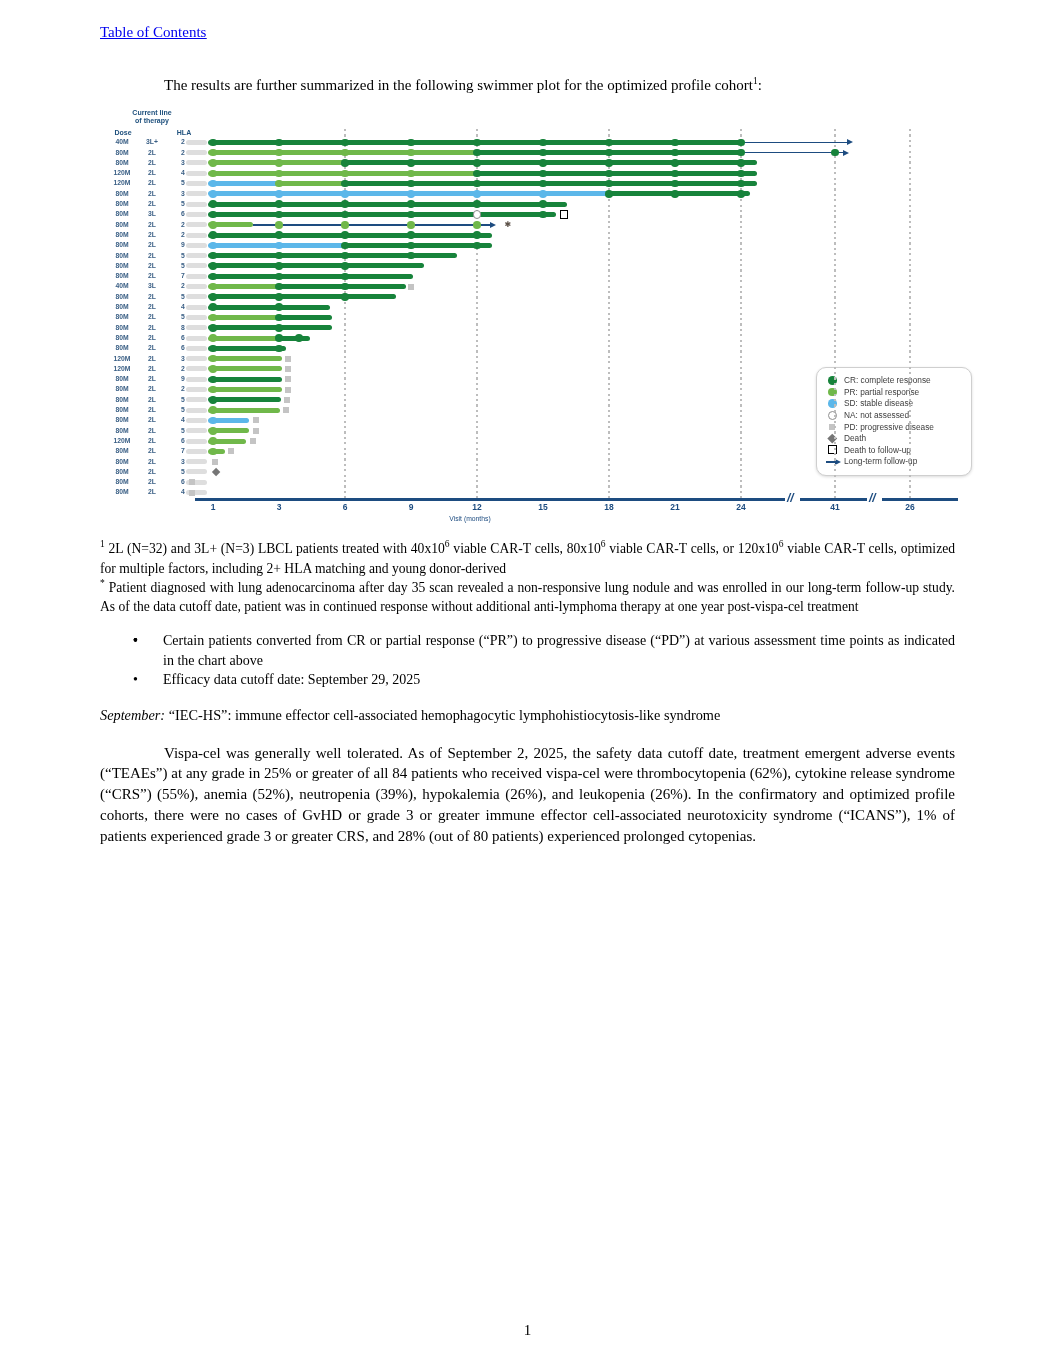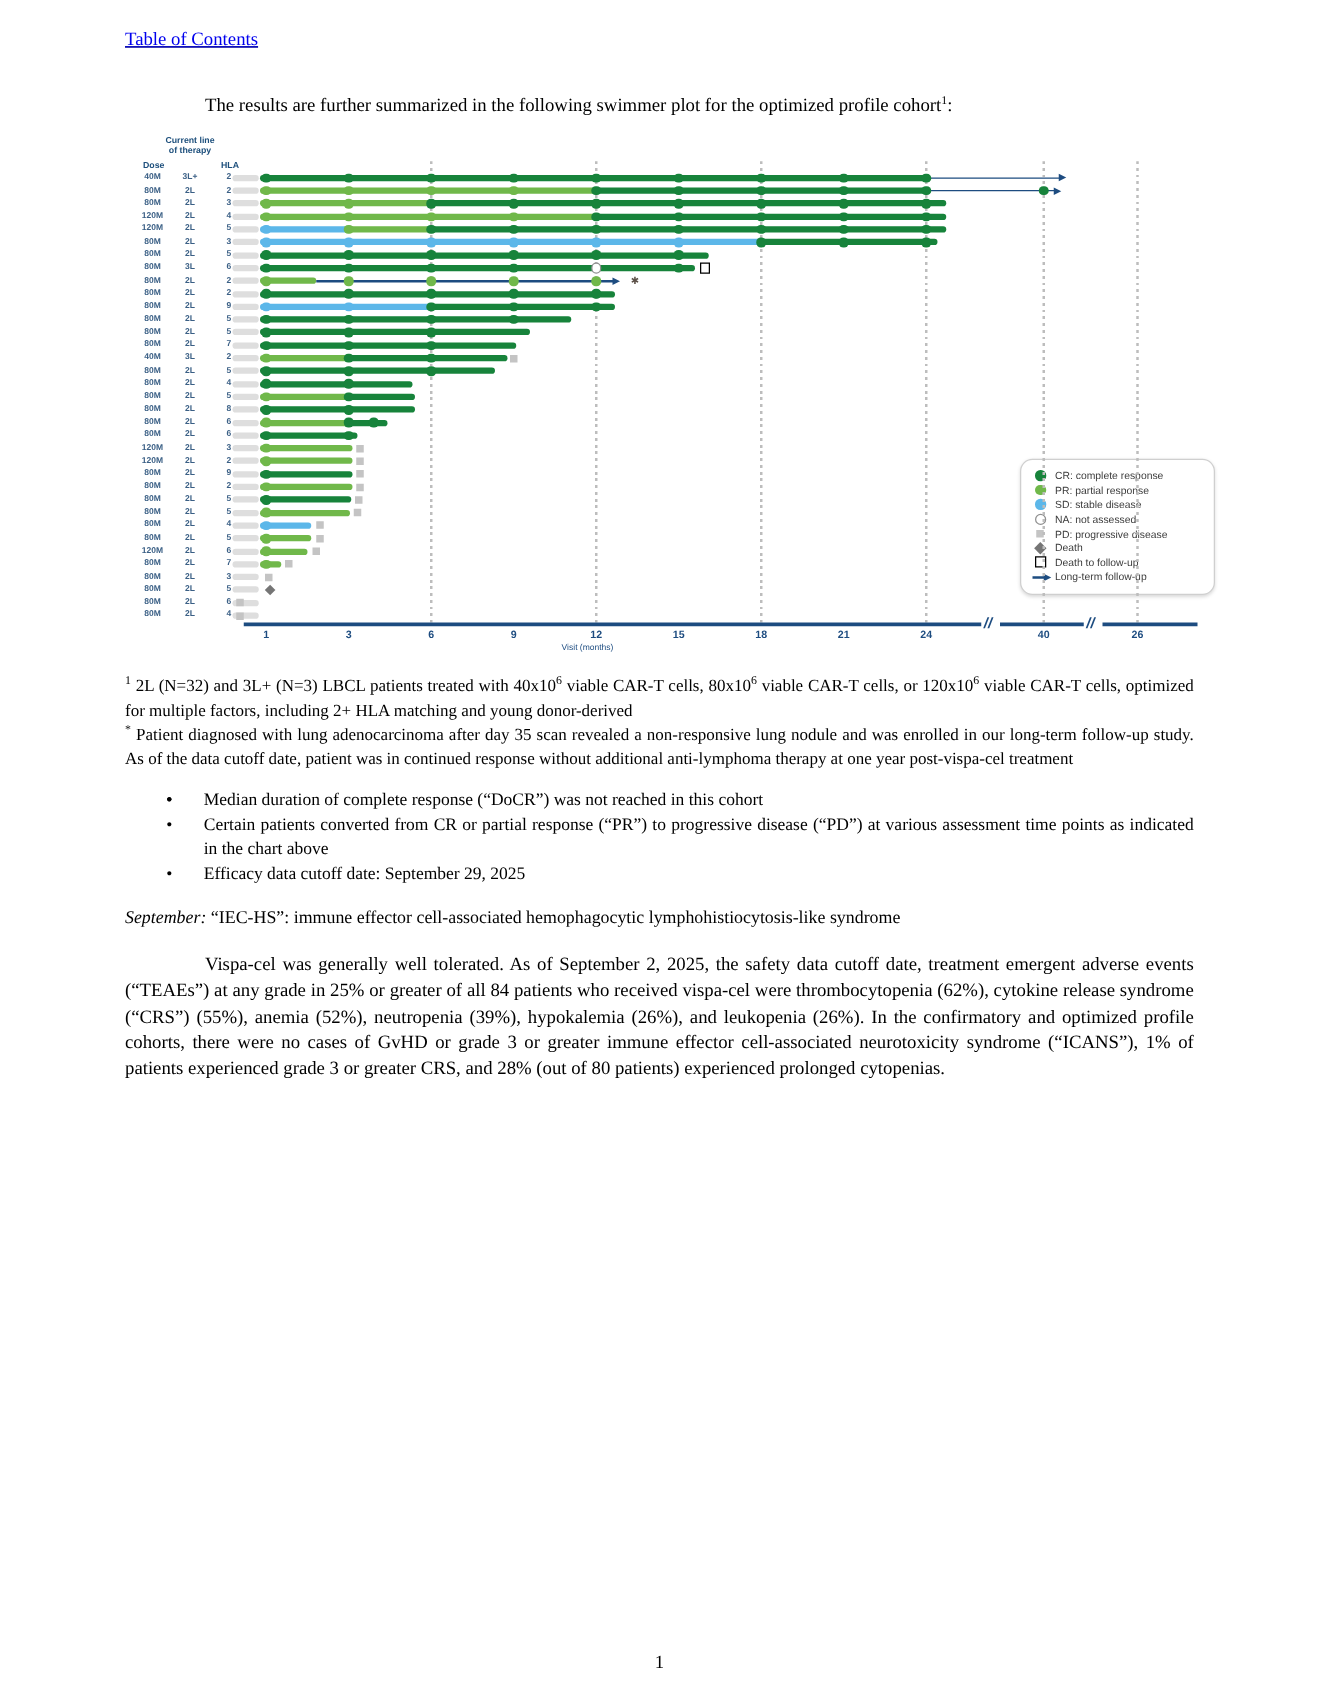--- a/index.html
+++ b/index.html
@@ -519,33 +519,33 @@
     <div class="brk" style="left: 769px;">//</div>
     <div class="tick" style="left: 103px;">1</div>
     <div class="tick" style="left: 169px;">3</div>
     <div class="tick" style="left: 235px;">6</div>
     <div class="tick" style="left: 301px;">9</div>
     <div class="tick" style="left: 367px;">12</div>
     <div class="tick" style="left: 433px;">15</div>
     <div class="tick" style="left: 499px;">18</div>
     <div class="tick" style="left: 565px;">21</div>
     <div class="tick" style="left: 631px;">24</div>
-    <div class="tick" style="left: 724.996px;">40</div>
+    <div class="tick" style="left: 724.996px;">41</div>
     <div class="tick" style="left: 800px;">26</div>
     <div class="axtitle" style="left: 310px;">Visit (months)</div>
   </div>
 
 <p class="fns"><sup>1</sup><span> 2L (N=32) and 3L+ (N=3) LBCL patients treated with 40x10</span><sup>6</sup><span> viable CAR-T cells, 80x10</span><sup>6</sup><span> viable CAR-T cells, or 120x10</span><sup>6</sup><span> viable CAR-T cells, optimized for multiple factors, including 2+ HLA matching and young donor-derived</span><br>
 <sup>*</sup><span> Patient diagnosed with lung adenocarcinoma after day 35 scan revealed a non-responsive lung nodule and was enrolled in our long-term follow-up study. As of the data cutoff date, patient was in continued response without additional anti-lymphoma therapy at one year post-vispa-cel treatment</span></p>
 
 <div class="addl">
   <ul id="bullets">
       <li><span class="dot">•</span></li>
       <li><span class="dot">•</span></li>
-      <li><span class="dot">•</span><span>Median duration of complete response (“DoCR”) was not reached in this cohort</span></li>
+      <li><span class="dot">•</span></li>
       <li><span class="dot">•</span><span>Certain patients converted from CR or partial response (“PR”) to progressive disease (“PD”) at various assessment time points as indicated in the chart above</span></li>
       <li><span class="dot">•</span><span>Efficacy data cutoff date: September 29, 2025</span></li>
     </ul>
 </div>
 
 <p class="defn"><span class="lab">September:</span><span> “IEC-HS”: immune effector cell-associated hemophagocytic lymphohistiocytosis-like syndrome</span></p>
 
 <p class="para">Vispa-cel was generally well tolerated. As of September 2, 2025, the safety data cutoff date, treatment emergent adverse events (“TEAEs”) at any grade in 25% or greater of all 84 patients who received vispa-cel were thrombocytopenia (62%), cytokine release syndrome (“CRS”) (55%), anemia (52%), neutropenia (39%), hypokalemia (26%), and leukopenia (26%). In the confirmatory and optimized profile cohorts, there were no cases of GvHD or grade 3 or greater immune effector cell-associated neurotoxicity syndrome (“ICANS”), 1% of patients experienced grade 3 or greater CRS, and 28% (out of 80 patients) experienced prolonged cytopenias.</p>
 
 <div class="pagenum">1</div>

